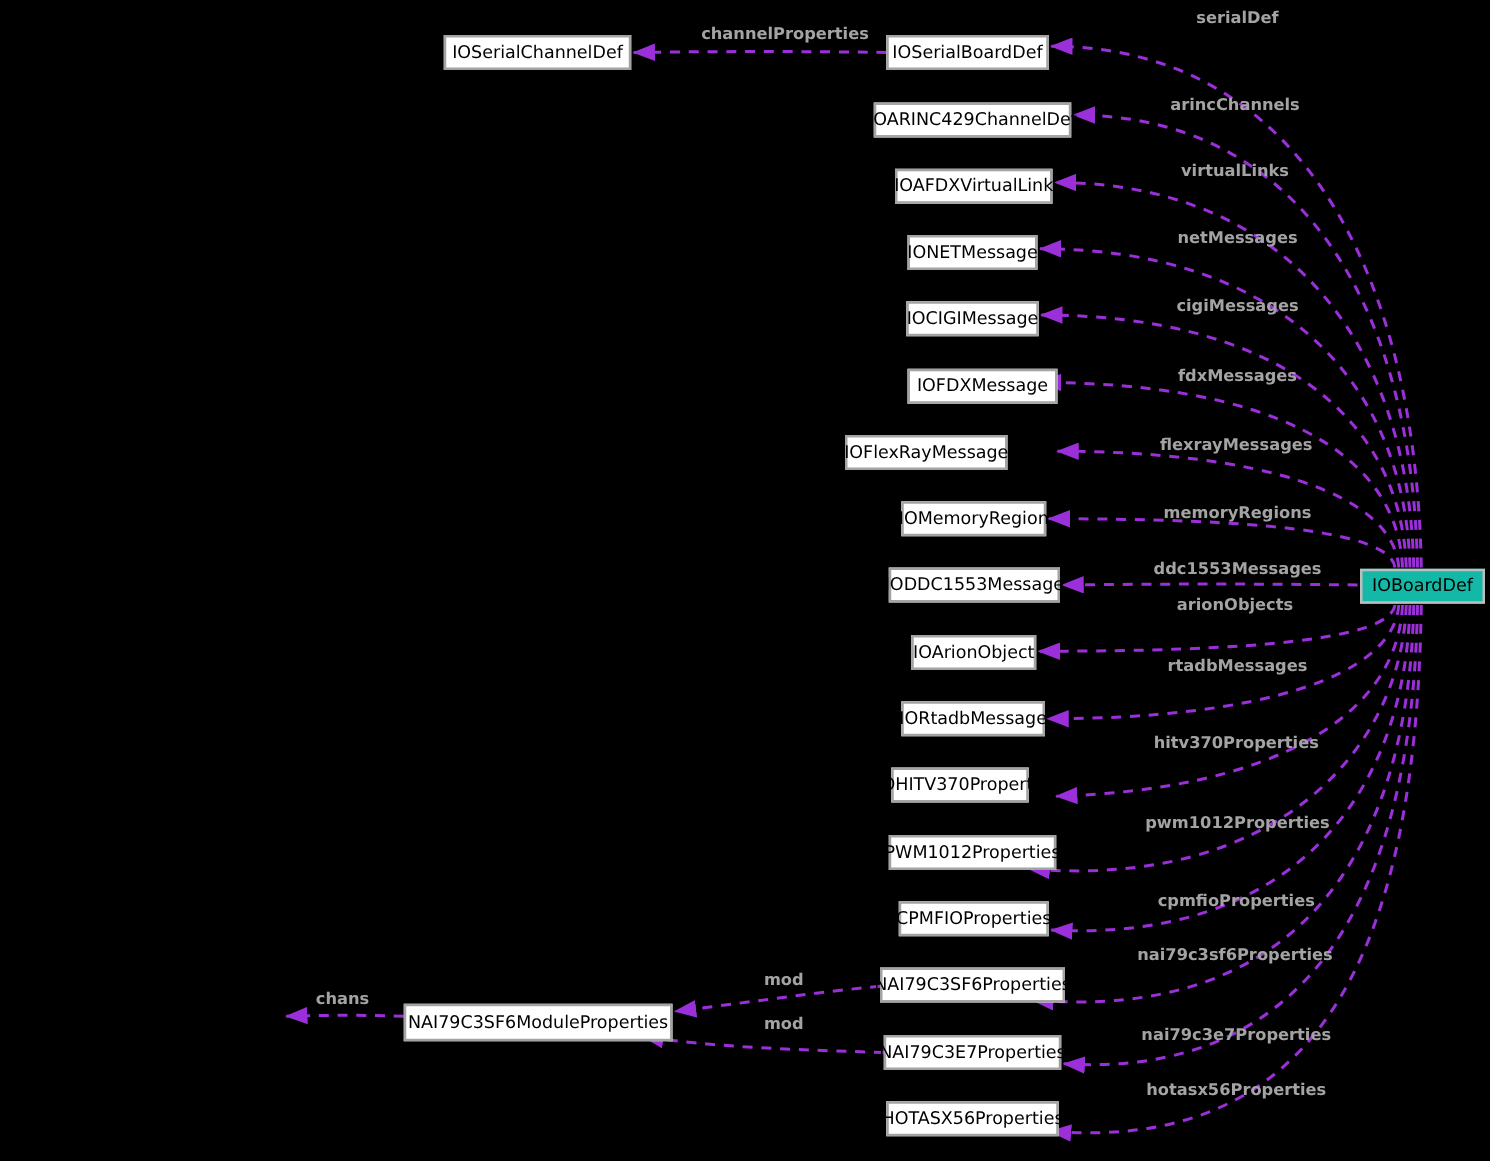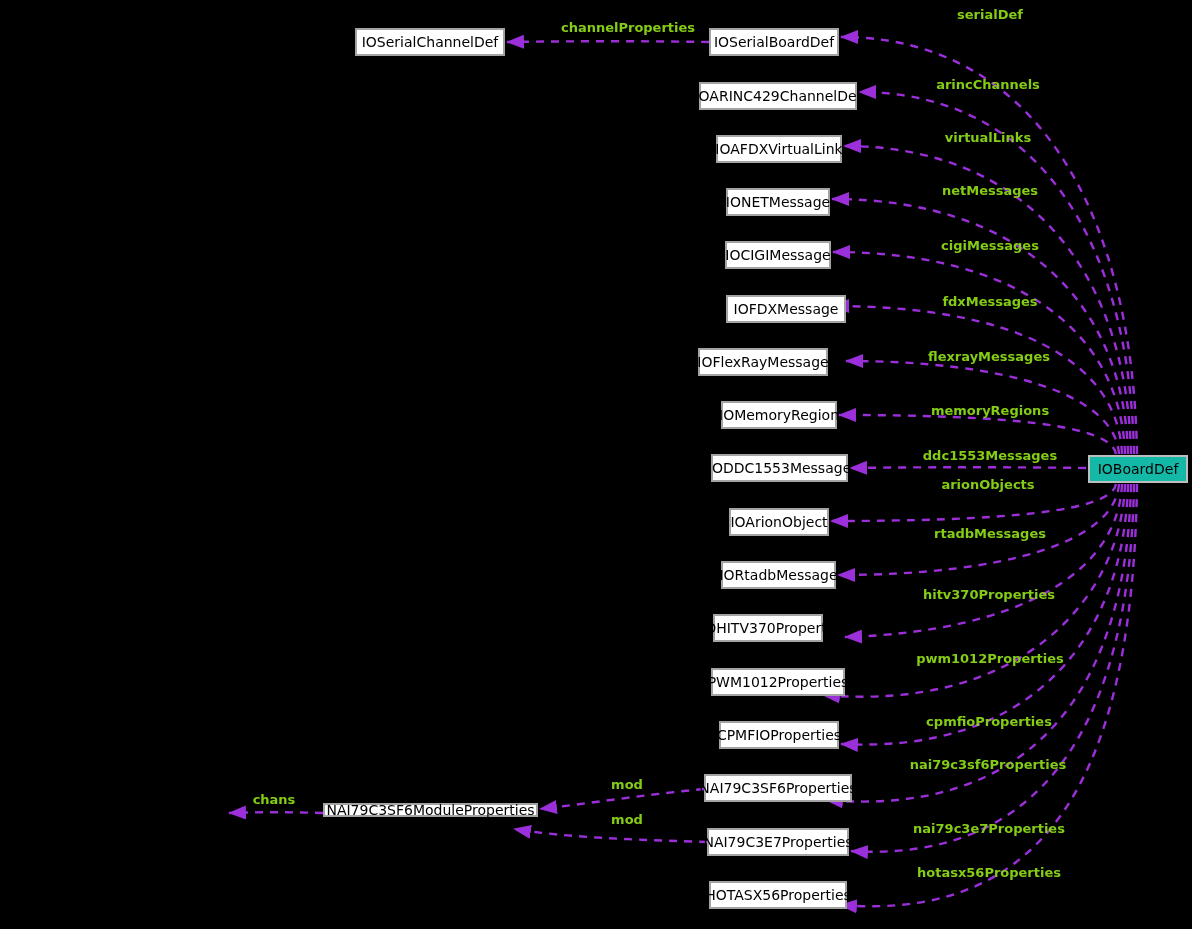--- a/index.html
+++ b/index.html
@@ -10,21 +10,21 @@
   #edge-layer{position:absolute;left:0;top:0;width:1192px;height:929px;}
   .edge{fill:none;stroke:#9b2fd9;stroke-width:2.4;stroke-dasharray:8 7;}
   .node{
     position:absolute;display:flex;align-items:center;justify-content:center;
     background:#ffffff;border:2px solid #a3a3a3;box-sizing:border-box;
     color:#000000;font-size:14px;white-space:nowrap;cursor:pointer;text-align:center;
   }
   .node.main{background:#14b8a6;border-color:#bdbdbd;}
   .elabel{
     position:absolute;transform:translateX(-50%);
-    color:#84cc16;font-size:13px;font-weight:600;white-space:nowrap;text-align:center;
+    color:#a3a3a3;font-size:13px;font-weight:600;white-space:nowrap;text-align:center;
   }
 </style>
 </head>
 <body>
 
 <div id="canvas">
 
   <svg id="edge-layer" viewBox="0 0 1192 929" xmlns="http://www.w3.org/2000/svg">
     <defs>
       <marker id="arr" viewBox="0 0 18 14" markerWidth="18" markerHeight="14" refX="17" refY="7" orient="auto" markerUnits="userSpaceOnUse">
@@ -54,33 +54,33 @@
     <path class="edge" marker-end="url(#arr)" d="M323,813 C292,812 262,812 229,813"></path>
   </svg>
 
   <div class="node" style="left:355px;top:28px;width:150px;height:28px">IOSerialChannelDef</div>
   <div class="node" style="left:709px;top:28px;width:130px;height:28px">IOSerialBoardDef</div>
   <div class="node" style="left:699px;top:82px;width:158px;height:28px">IOARINC429ChannelDef</div>
   <div class="node" style="left:716px;top:135px;width:126px;height:28px">IOAFDXVirtualLink</div>
   <div class="node" style="left:726px;top:188px;width:104px;height:28px">IONETMessage</div>
   <div class="node" style="left:725px;top:241px;width:106px;height:28px">IOCIGIMessage</div>
   <div class="node" style="left:726px;top:295px;width:120px;height:28px">IOFDXMessage</div>
-  <div class="node" style="left:698px;top:348px;width:130px;height:28px">IOFlexRayMessage</div>
+  <div class="node" style="left:676px;top:348px;width:130px;height:28px">IOFlexRayMessage</div>
   <div class="node" style="left:721px;top:401px;width:116px;height:28px">IOMemoryRegion</div>
   <div class="node" style="left:711px;top:454px;width:137px;height:28px">IODDC1553Message</div>
   <div class="node" style="left:729px;top:508px;width:100px;height:28px">IOArionObject</div>
   <div class="node" style="left:721px;top:561px;width:115px;height:28px">IORtadbMessage</div>
   <div class="node" style="left:713px;top:614px;width:110px;height:28px">IOHITV370Property</div>
   <div class="node" style="left:711px;top:668px;width:134px;height:28px">PWM1012Properties</div>
   <div class="node" style="left:719px;top:721px;width:120px;height:28px">CPMFIOProperties</div>
   <div class="node" style="left:704px;top:774px;width:148px;height:28px">NAI79C3SF6Properties</div>
   <div class="node" style="left:707px;top:828px;width:142px;height:28px">NAI79C3E7Properties</div>
   <div class="node" style="left:709px;top:881px;width:138px;height:28px">HOTASX56Properties</div>
   <div class="node main" style="left:1088px;top:455px;width:100px;height:28px">IOBoardDef</div>
-  <div class="node" style="left:323px;top:803px;width:215px;height:14px">NAI79C3SF6ModuleProperties</div>
+  <div class="node" style="left:323px;top:803px;width:215px;height:30px">NAI79C3SF6ModuleProperties</div>
 
   <div class="elabel" style="left:628px;top:20px">channelProperties</div>
   <div class="elabel" style="left:990px;top:7px">serialDef</div>
   <div class="elabel" style="left:988px;top:77px">arincChannels</div>
   <div class="elabel" style="left:988px;top:130px">virtualLinks</div>
   <div class="elabel" style="left:990px;top:183px">netMessages</div>
   <div class="elabel" style="left:990px;top:238px">cigiMessages</div>
   <div class="elabel" style="left:990px;top:294px">fdxMessages</div>
   <div class="elabel" style="left:989px;top:349px">flexrayMessages</div>
   <div class="elabel" style="left:990px;top:403px">memoryRegions</div>

